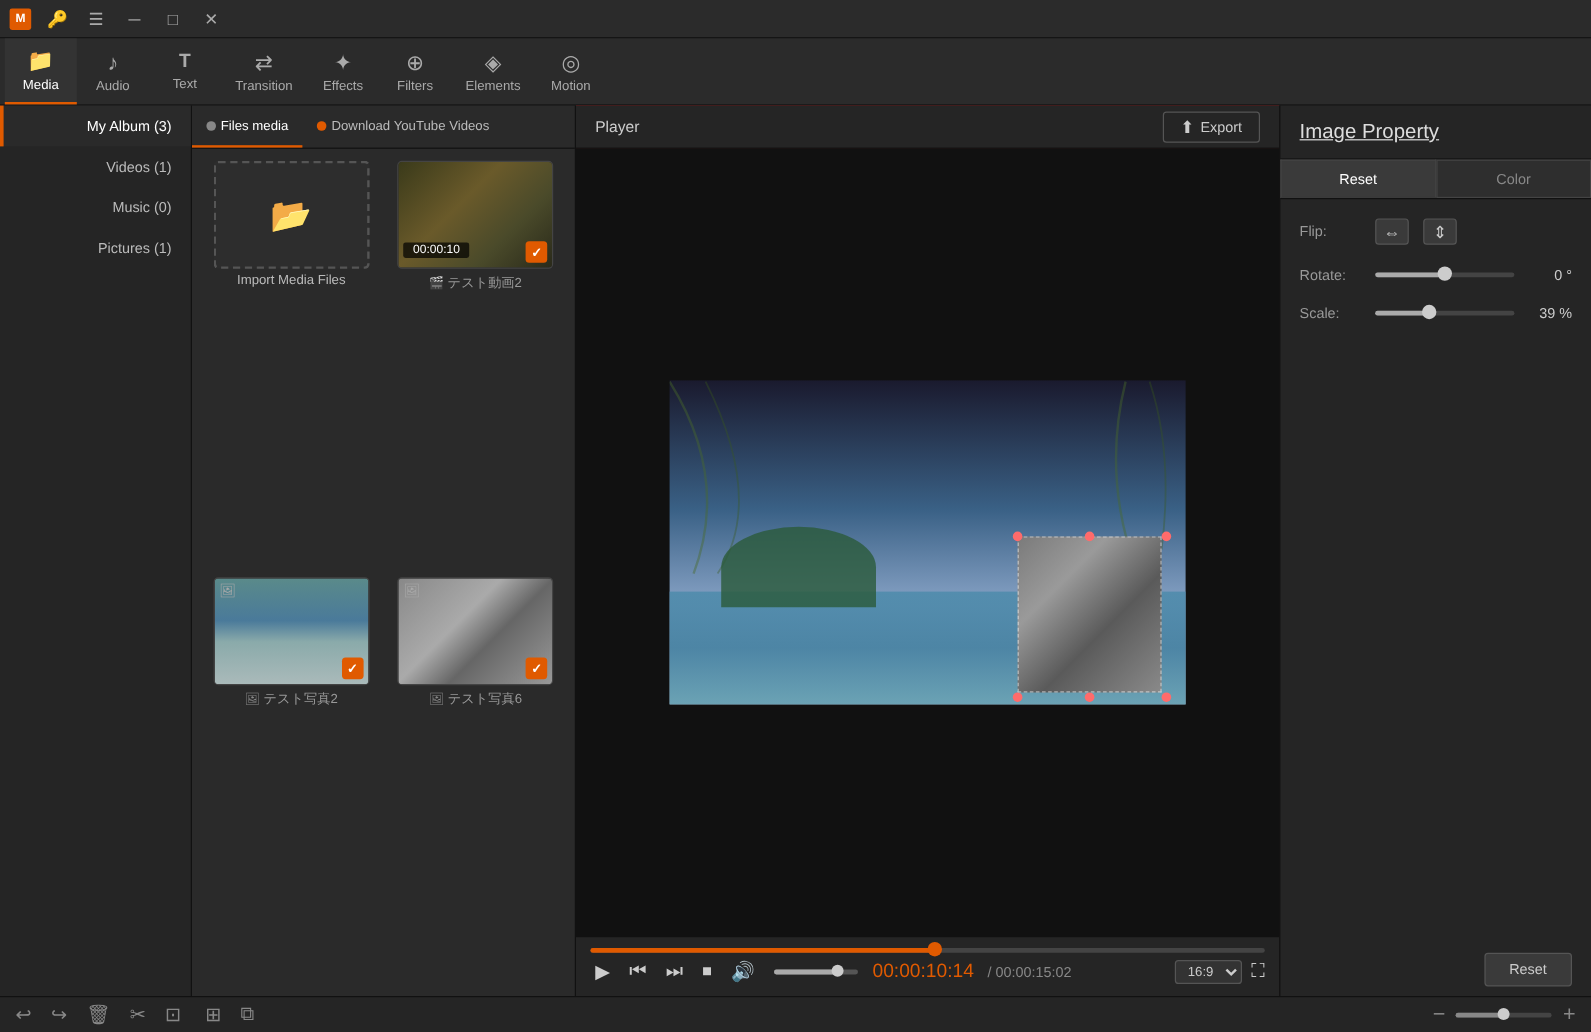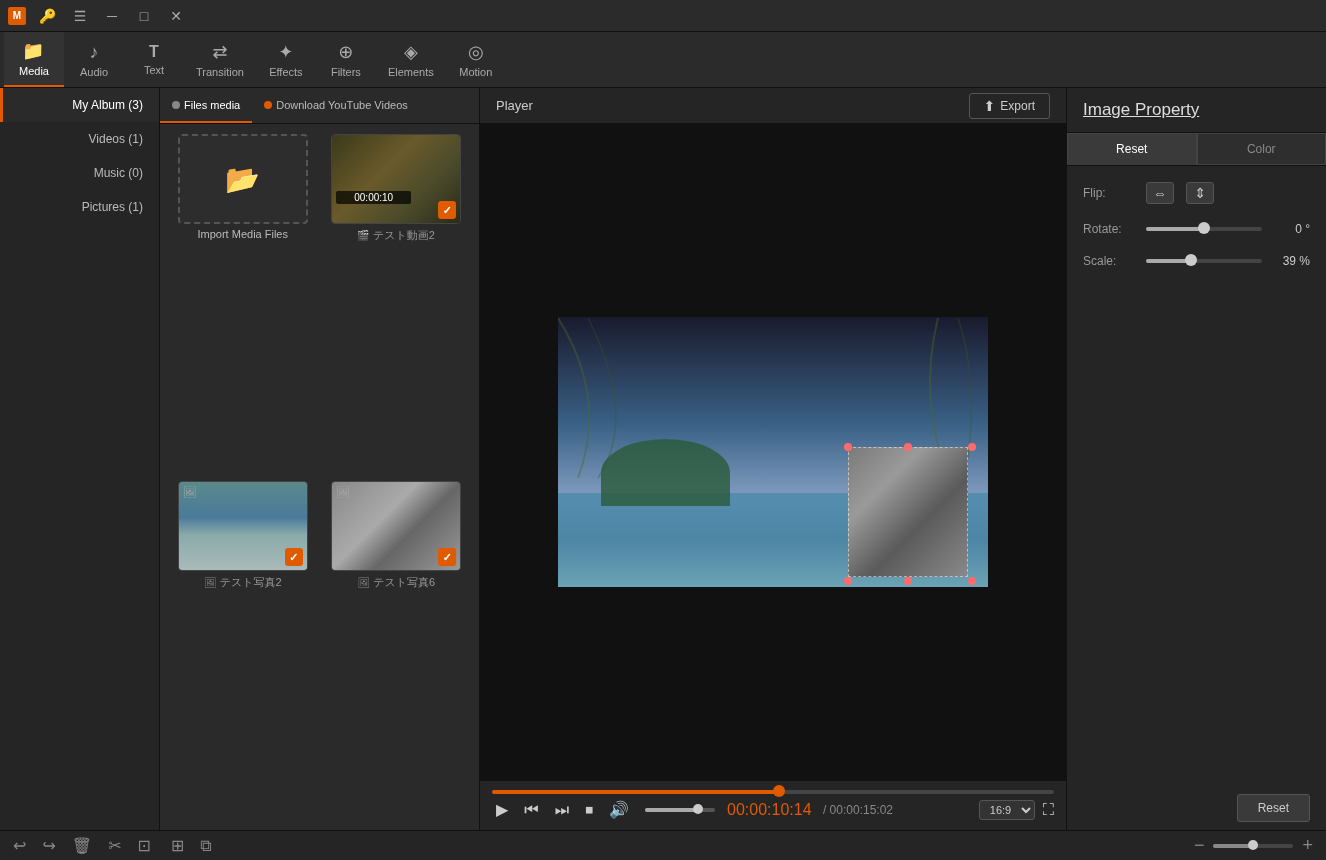--- a/index.html
+++ b/index.html
@@ -31,21 +31,21 @@
     #media-panel { width: 320px; background: #2a2a2a; border-right: 1px solid #111; display: flex; flex-direction: column; }
     #media-toolbar { display: flex; align-items: center; border-bottom: 1px solid #111; height: 36px; }
     .media-tab { display: flex; align-items: center; gap: 4px; padding: 0 12px; height: 100%; cursor: pointer; color: #bbb; font-size: 11px; border-bottom: 2px solid transparent; }
     .media-tab.active { border-bottom: 2px solid #e05a00; color: white; }
     .media-tab-dot { width: 8px; height: 8px; border-radius: 50%; background: #555; }
     #media-grid { display: grid; grid-template-columns: 1fr 1fr; gap: 8px; padding: 10px; overflow-y: auto; flex: 1; }
     .media-cell { display: flex; flex-direction: column; align-items: center; gap: 4px; cursor: pointer; }
     .media-thumb { width: 130px; height: 90px; border-radius: 4px; background: #333; position: relative; overflow: hidden; border: 1px solid #444; display: flex; align-items: center; justify-content: center; }
     .media-thumb.import-btn { border: 2px dashed #555; background: #2d2d2d; flex-direction: column; gap: 4px; }
     .media-thumb .check-badge { position: absolute; bottom: 4px; right: 4px; background: #e05a00; border-radius: 3px; width: 18px; height: 18px; display: flex; align-items: center; justify-content: center; color: white; font-size: 11px; font-weight: bold; }
-    .media-thumb .duration-badge { position: absolute; bottom: 19px; left: 4px; background: rgba(0,0,0,0.7); border-radius: 2px; padding: 1px 18px; font-size: 10px; color: white; }
+    .media-thumb .duration-badge { position: absolute; bottom: 8px; left: 4px; background: rgba(0,0,0,0.7); border-radius: 2px; padding: 1px 8px; font-size: 10px; color: white; }
     .media-thumb .type-badge { position: absolute; top: 4px; left: 4px; font-size: 10px; color: #aaa; }
     .media-label { font-size: 11px; color: #bbb; text-align: center; }
     .media-label-bar { display: flex; align-items: center; gap: 3px; font-size: 11px; color: #999; }
 
     
     #player-area { flex: 1; background: #b91c1c; display: flex; flex-direction: column; }
     #player-header { height: 36px; background: #252525; display: flex; align-items: center; padding: 0 16px; border-bottom: 1px solid #111; }
     #player-header .player-title { color: #ccc; font-size: 13px; flex: 1; }
     #export-btn { background: transparent; border: 1px solid #555; color: #ccc; padding: 4px 14px; border-radius: 3px; cursor: pointer; font-size: 12px; display: flex; align-items: center; gap: 5px; }
     #player-canvas { flex: 1; background: #111; position: relative; display: flex; align-items: center; justify-content: center; overflow: hidden; }

